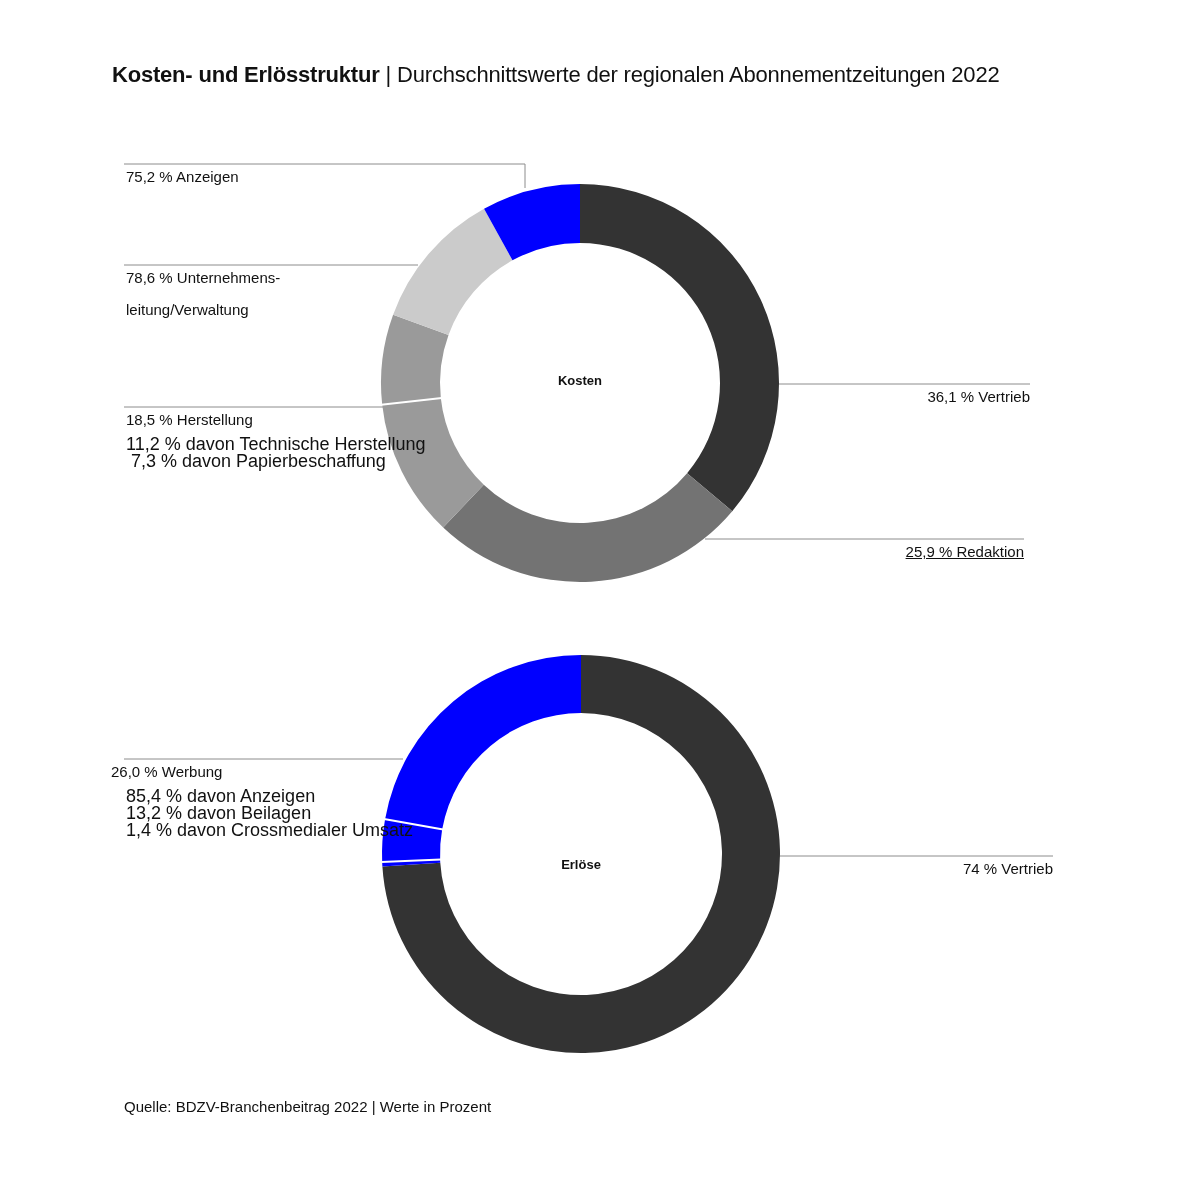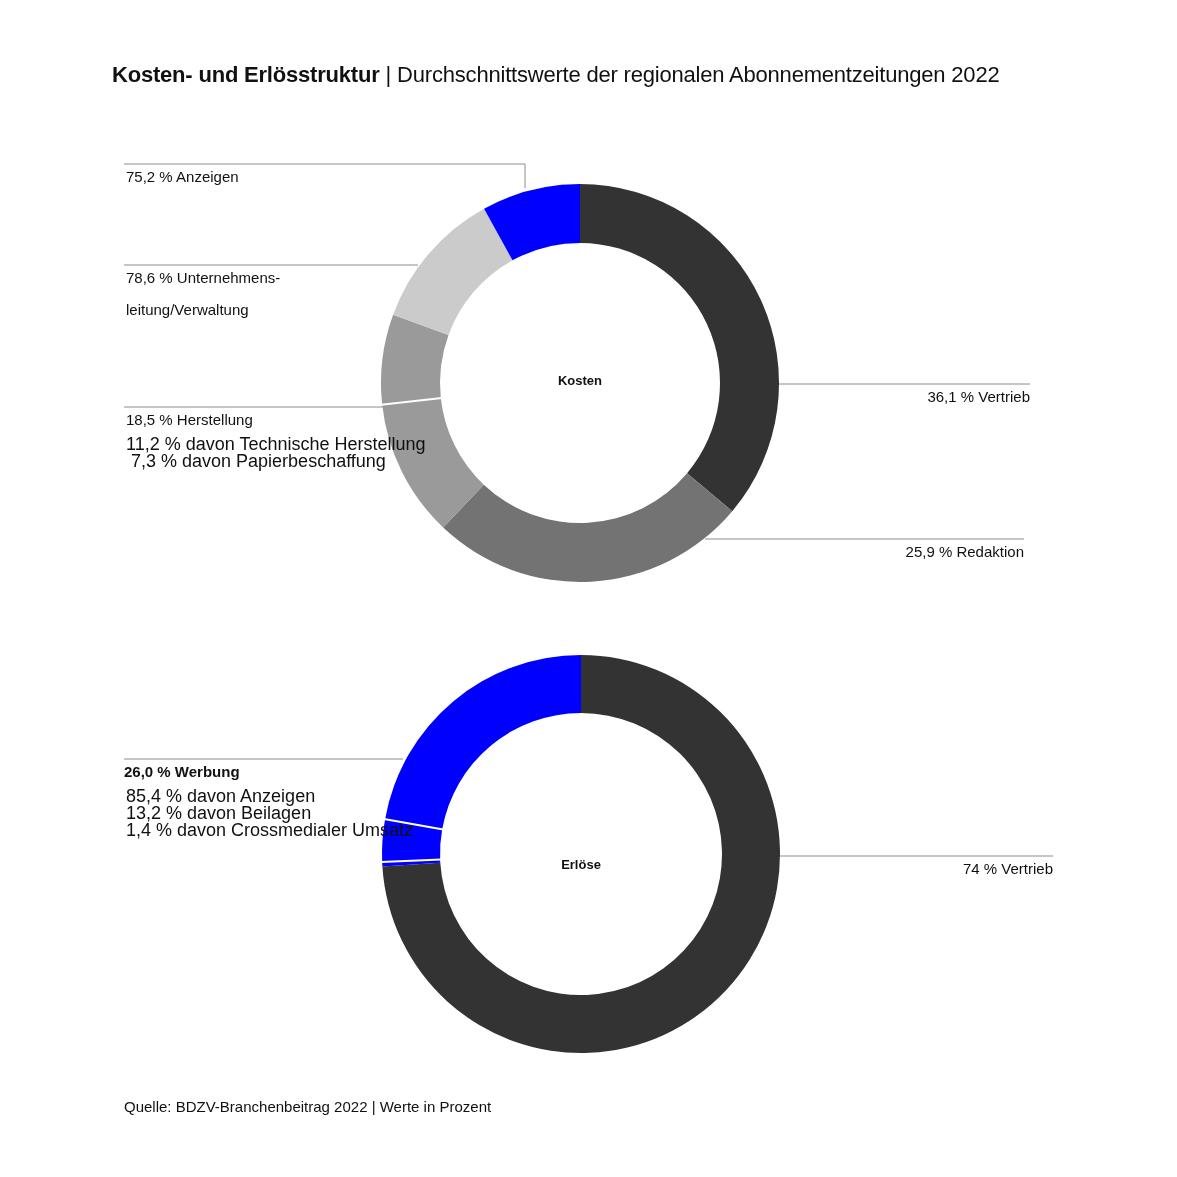--- a/index.html
+++ b/index.html
@@ -56,23 +56,23 @@
     </g>
 </svg>
 
 <div class="lbl" style="left:126px; top:167px;">75,2 % Anzeigen</div>
 <div class="lbl" style="left:126px; top:268px;">78,6 % Unternehmens-</div>
 <div class="lbl" style="left:126px; top:288px;margin-top:12px;">leitung/Verwaltung</div>
 <div class="lbl" style="left:126px; top:410px;">18,5 % Herstellung</div>
 <div class="lbl-sm" style="left:126px; top:436px;">11,2 % davon Technische Herstellung</div>
 <div class="lbl-sm" style="left:126px; top:453px;"> 7,3 % davon Papierbeschaffung</div>
 <div class="lbl right" style="left:830px; width:200px; top:387px;">36,1 % Vertrieb</div>
-<div class="lbl right" style="left:824px; width:200px; top:542px;">25,9 % Redaktion</div>
+<div class="lbl right" style="left:824px; width:200px; top:542px;text-decoration:underline;">25,9 % Redaktion</div>
 <div class="center-label" style="left:520px; top:373px;">Kosten</div>
 
-<div class="lbl" style="left:124px; top:762px;font-weight:bold;">26,0 % Werbung</div>
+<div class="lbl" style="left:111px; top:762px;">26,0 % Werbung</div>
 <div class="lbl-sm" style="left:126px; top:788px;">85,4 % davon Anzeigen</div>
 <div class="lbl-sm" style="left:126px; top:805px;text-align:right;">13,2 % davon Beilagen</div>
 <div class="lbl-sm" style="left:126px; top:822px;">1,4 % davon Crossmedialer Umsatz</div>
 <div class="lbl right" style="left:853px; width:200px; top:859px;">74 % Vertrieb</div>
 <div class="center-label" style="left:521px; top:845px;margin-top:12px;">Erlöse</div>
 
 <div class="source">Quelle: BDZV-Branchenbeitrag 2022 | Werte in Prozent</div>
 
 </body></html>

